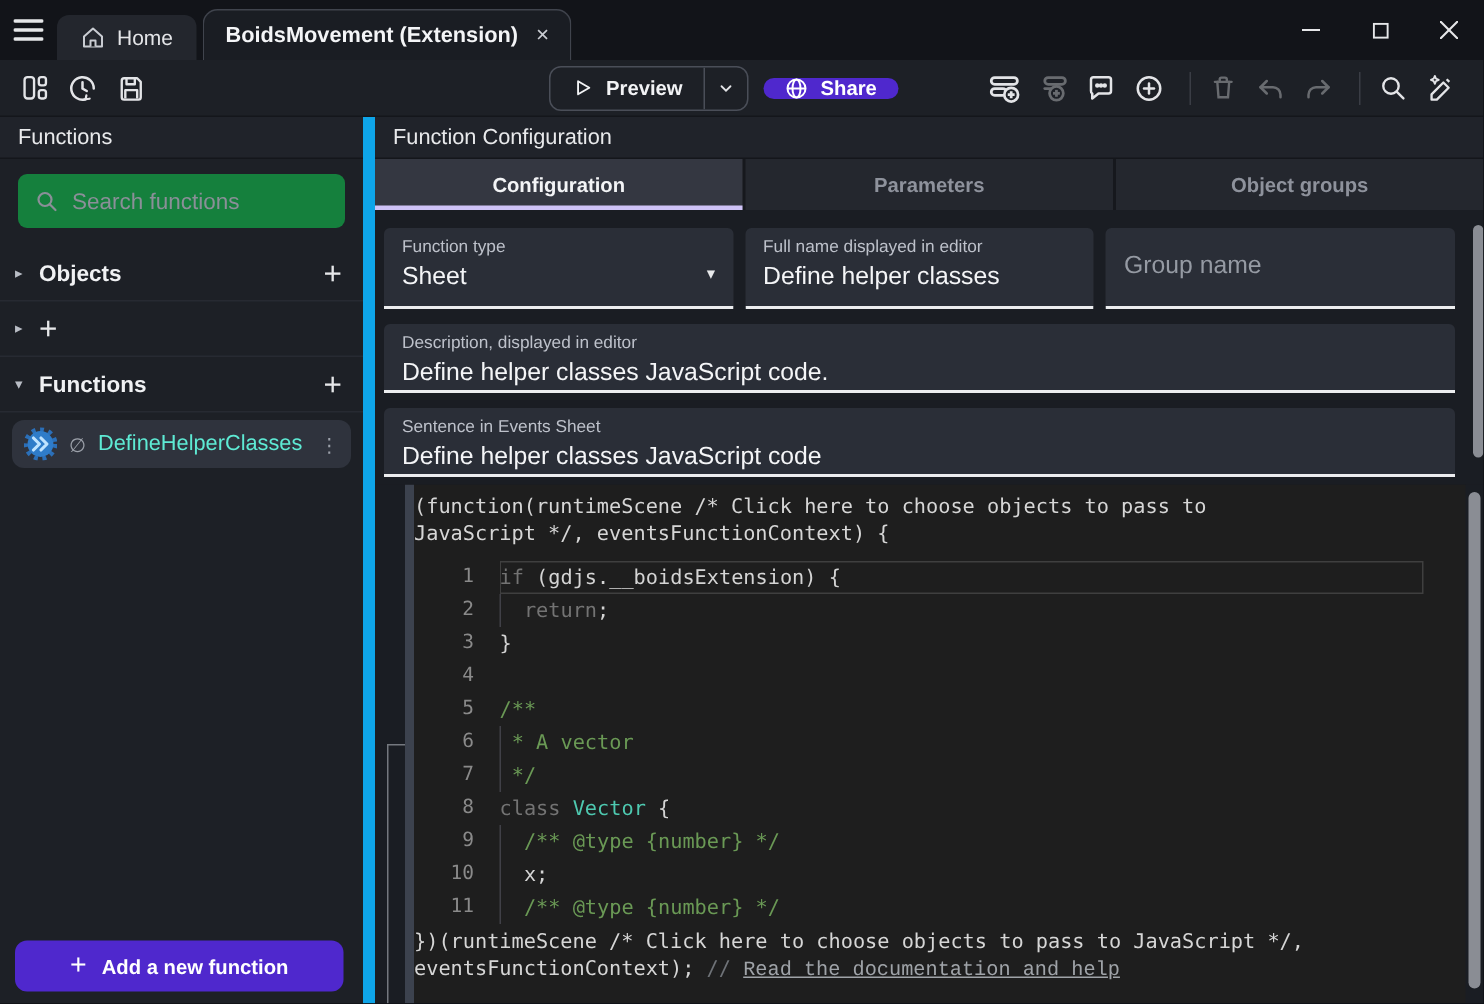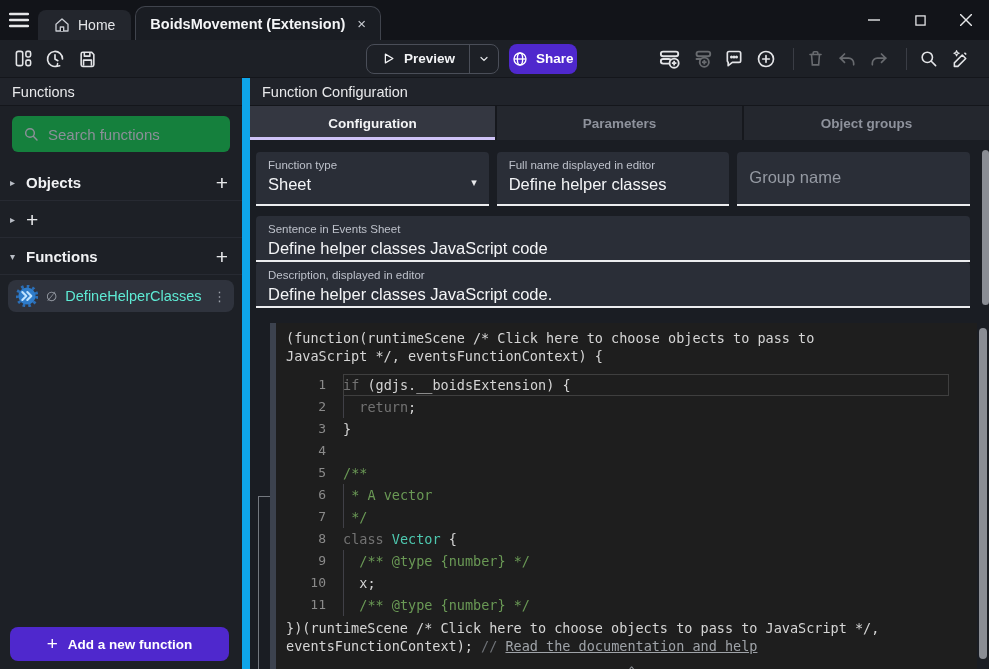--- a/index.html
+++ b/index.html
@@ -21,21 +21,21 @@
   .win-btn { width:46px; height:40px; display:flex; align-items:center; justify-content:center; color:#e6e7e9; }
 
   
   .toolbar { height:38px; background:#1d2026; border-bottom:1px solid #14161b; display:flex; align-items:center; padding:0 10px; }
   .tbtn { width:26px; height:26px; display:flex; align-items:center; justify-content:center; color:#e3e4e7; margin-right:6px; }
   .tbtn.dim { opacity:.38; }
   .tb-divider { width:1px; height:22px; background:#3a3d45; margin:0 8px; }
   .preview-btn { margin-left:260px; height:30px; display:flex; align-items:stretch; border:1px solid #4a4e58; border-radius:8px; overflow:hidden; }
   .preview-main { display:flex; align-items:center; gap:8px; padding:0 14px; font-weight:bold; font-size:13.5px; color:#f2f3f5; }
   .preview-caret { display:flex; align-items:center; padding:0 8px; border-left:1px solid #4a4e58; color:#e3e4e7; }
-  .share-btn { margin-left:10px; height:30px; display:flex; align-items:center; gap:8px; padding:0 3px;
+  .share-btn { margin-left:10px; height:14px; display:flex; align-items:center; gap:8px; padding:0 14px;
     background:#4f28cd; border-radius:8px; font-weight:bold; font-size:13.5px; color:#ffffff; }
   .tb-right { margin-left:auto; display:flex; align-items:center; }
 
   
   .content { display:flex; height:591px; }
   .sidebar { position:relative; width:250px; background:#1d2026; border-right:8px solid #0ea5e9; display:flex; flex-direction:column; }
   .panel-header { height:28px; line-height:28px; padding-left:12px; background:#20232a; border-bottom:1px solid #14161b;
     font-size:14.5px; color:#e8e9eb; flex:none; }
   .search-wrap { padding:10px 12px 12px; }
   .search-box { height:36px; background:#15803d; border-radius:6px; display:flex; align-items:center; gap:9px; padding:0 11px; }
@@ -71,33 +71,33 @@
   .fw { height:46px; }
   .dd-caret { position:absolute; right:12px; top:24px; color:#e8e9eb; font-size:11px; }
   .field.placeholder-only { display:flex; align-items:center; }
   .field.placeholder-only .fvalue { margin:0; color:#959aa3; }
   .form-scrollbar { position:absolute; right:0; top:10px; width:7px; height:155px; background:#8a8d94; border-radius:4px; }
 
   
   .code-area { position:relative; flex:1; background:#1a1d23; overflow:hidden; }
   .event-bracket { position:absolute; left:8px; top:173px; width:12px; bottom:-2px; border-left:1px solid #74787f; border-top:1px solid #74787f; }
   .grab-bar { position:absolute; left:20px; top:0; bottom:0; width:6px; background:#3c424e; }
-  .code-surface { position:absolute; left:26px; right:12px; top:0; bottom:0; background:#1e1e1e; padding:6px 0 0 10px;
+  .code-surface { position:absolute; left:26px; right:12px; top:0; bottom:0; background:#1e1e1e; padding:6px 0 0 0;
     font-family:"DejaVu Sans Mono", monospace; font-size:13.5px; color:#d6d6d6; }
   .code-wrapper-line { white-space:pre-wrap; line-height:18px; padding-right:20px; }
   .monaco { margin-top:9px; }
   .code-line { display:flex; height:22px; line-height:22px; }
   .line-num { width:40px; flex:none; text-align:right; padding-right:0; color:#8a8a8a; font-size:13px; }
   .line-text { flex:1; margin-left:17px; margin-right:28px; position:relative; white-space:pre; }
   .code-line.current .line-text { box-shadow: inset 0 0 0 1px #3f3f3f; }
   .guide { position:absolute; top:0; bottom:0; width:1px; background:#404047; }
   .kw { color:#737373; } .cm { color:#6a9955; } .ty { color:#4ec9b0; } .pl { color:#d4d4d4; }
   .code-footer { margin-top:3px; }
   .dim-comment { color:#6f7378; }
-  .doc-link { color:#9fa3a8; text-decoration:underline; cursor:pointer; }
+  .doc-link { color:#9fa3a8; text-decoration:underline; cursor:pointer;font-family:Liberation Mono, monospace; }
   .fold-caret { text-align:center; color:#8e9297; font-size:12px; margin-top:10px; font-family:"DejaVu Sans Mono",monospace; }
   .code-scrollbar { position:absolute; right:2px; top:5px; bottom:10px; width:8px; background:#8a8d94; border-radius:4px; }
 
   svg { display:block; }
 </style>
 </head>
 <body>
 
 <div class="window">
 
@@ -357,27 +357,27 @@
             <span class="dd-caret">▾</span>
           </div>
           <div class="field f3">
             <div class="flabel">Full name displayed in editor</div>
             <div class="fvalue">Define helper classes</div>
           </div>
           <div class="field f3 placeholder-only">
             <div class="fvalue">Group name</div>
           </div>
         </div>
+        <div class="field fw" style="margin-bottom:10px;">
+          <div class="flabel">Description, displayed in editor</div>
+          <div class="fvalue">Define helper classes JavaScript code.</div>
+        </div>
         <div class="field fw">
           <div class="flabel">Sentence in Events Sheet</div>
           <div class="fvalue">Define helper classes JavaScript code</div>
-        </div>
-        <div class="field fw" style="margin-bottom:10px;">
-          <div class="flabel">Description, displayed in editor</div>
-          <div class="fvalue">Define helper classes JavaScript code.</div>
         </div>
         <div class="form-scrollbar"></div>
       </div>
 
       <div class="code-area">
         <div class="event-bracket"></div>
         <div class="grab-bar"></div>
         <div class="code-surface">
           <div class="code-wrapper-line"><span>(function(runtimeScene /* Click here to choose objects to pass to</span>
 <span>JavaScript */, eventsFunctionContext) {</span></div>

